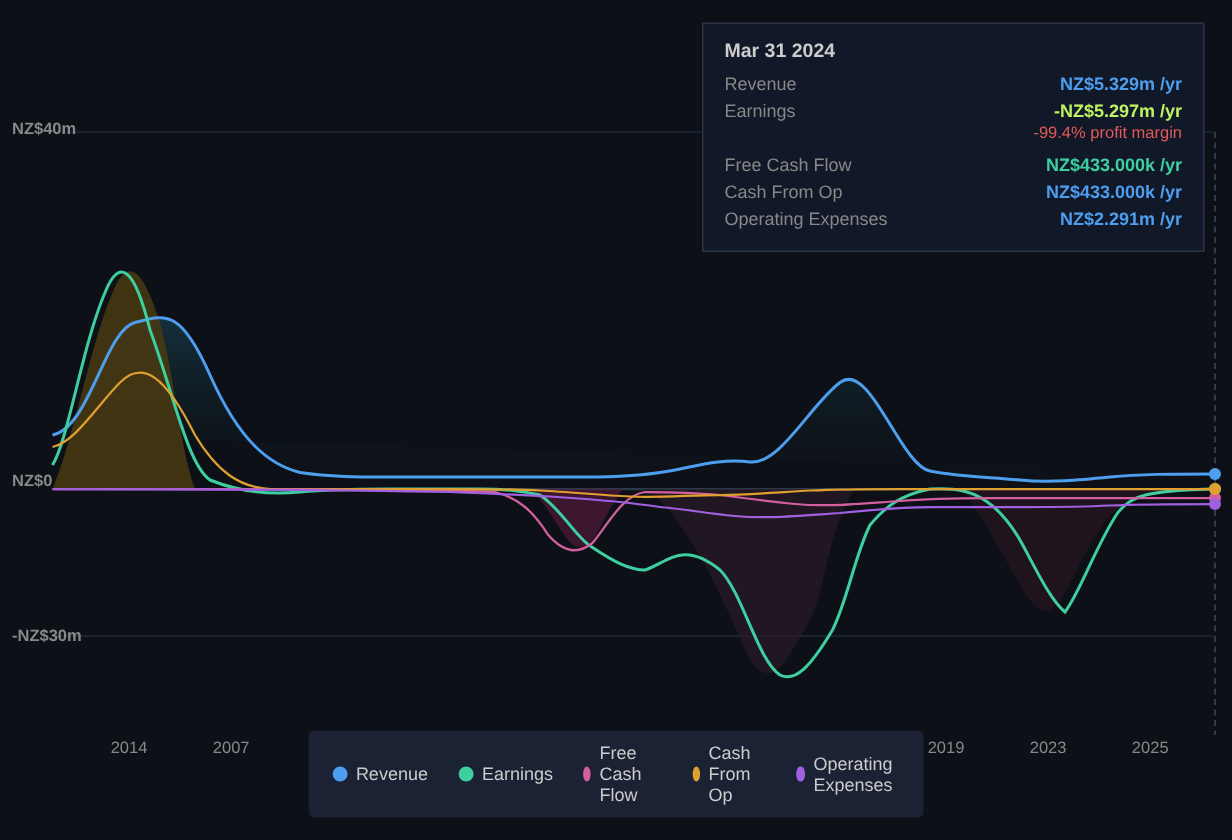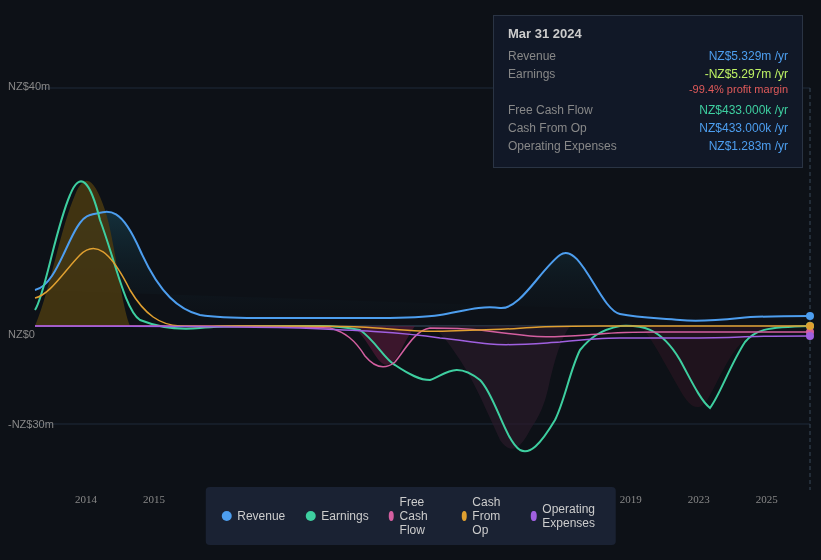--- a/index.html
+++ b/index.html
@@ -21,59 +21,59 @@
     }
 
     
     .tooltip-box {
       position: absolute;
       top: 15px;
       right: 18px;
       background: #111827;
       border: 1px solid #2a3444;
       padding: 10px 14px;
-      width: 310px;
+      width: 335px;
       z-index: 10;
     }
     .tooltip-title {
       color: #ccc;
       font-size: 13px;
       font-weight: bold;
       margin-bottom: 8px;
     }
     .tooltip-row {
       display: flex;
       justify-content: space-between;
       font-size: 12px;
       margin-bottom: 4px;
     }
     .tooltip-label { color: #888; }
-    .tooltip-value { color: #4d9eef; font-weight: normal; padding-left: 28px; }
+    .tooltip-value { color: #4d9eef; font-weight: bold; padding-left: 28px; }
     .tooltip-value.neg { color: #bef264; }
     .tooltip-value.green { color: #3ecfa0; }
     .profit-margin { color: #e05a5a; font-size: 11px; display: block; text-align: right; margin-top: -2px; margin-bottom: 4px; }
 
     
     .y-label {
       position: absolute;
       left: 8px;
       color: #888;
       font-size: 11px;
+      font-weight: bold;
     }
 
     
     .x-labels {
       position: absolute;
       bottom: 55px;
       left: 0;
       width: 821px;
       display: flex;
       justify-content: space-around;
       padding: 0 20px 0 52px;
-      font-family: Liberation Serif, serif;
     }
     .x-label {
       color: #888;
       font-size: 11px;
       text-align: center;
     }
 
     
     .legend {
       position: absolute;
@@ -154,26 +154,26 @@
     <line x1="810" y1="88" x2="810" y2="490" stroke="#3a4a5a" stroke-width="1" stroke-dasharray="4,3"></line>
 
     <circle cx="810" cy="316" r="4" fill="#4d9eef"></circle>
     <circle cx="810" cy="326" r="4" fill="#3ecfa0"></circle>
     <circle cx="810" cy="332" r="4" fill="#d45fa0"></circle>
     <circle cx="810" cy="326" r="4" fill="#e0a030"></circle>
     <circle cx="810" cy="336" r="4" fill="#a060e0"></circle>
   </svg>
 
   <div class="y-label" style="top: 80px;">NZ$40m</div>
-  <div class="y-label" style="top: 328px;">NZ$0</div>
+  <div class="y-label" style="top: 315px;">NZ$0</div>
   <div class="y-label" style="top: 418px;">-NZ$30m</div>
 
   <div class="x-labels">
     <span class="x-label">2014</span>
-    <span class="x-label">2015</span>
+    <span class="x-label">2007</span>
     <span class="x-label">2016</span>
     <span class="x-label">2017</span>
     <span class="x-label">2018</span>
     <span class="x-label">2019</span>
     <span class="x-label">2020</span>
     <span class="x-label">2021</span>
     <span class="x-label">2019</span>
     <span class="x-label">2023</span>
     <span class="x-label">2025</span>
   </div>
@@ -195,21 +195,21 @@
     <div class="tooltip-row">
       <span class="tooltip-label">Free Cash Flow</span>
       <span class="tooltip-value green">NZ$433.000k /yr</span>
     </div>
     <div class="tooltip-row">
       <span class="tooltip-label">Cash From Op</span>
       <span class="tooltip-value">NZ$433.000k /yr</span>
     </div>
     <div class="tooltip-row">
       <span class="tooltip-label">Operating Expenses</span>
-      <span class="tooltip-value">NZ$1.283m /yr</span>
+      <span class="tooltip-value">NZ$2.291m /yr</span>
     </div>
   </div>
 
   <div class="legend">
     <div class="legend-item">
       <div class="legend-dot" style="background:#4d9eef;"></div>
       <span>Revenue</span>
     </div>
     <div class="legend-item">
       <div class="legend-dot" style="background:#3ecfa0;"></div>

